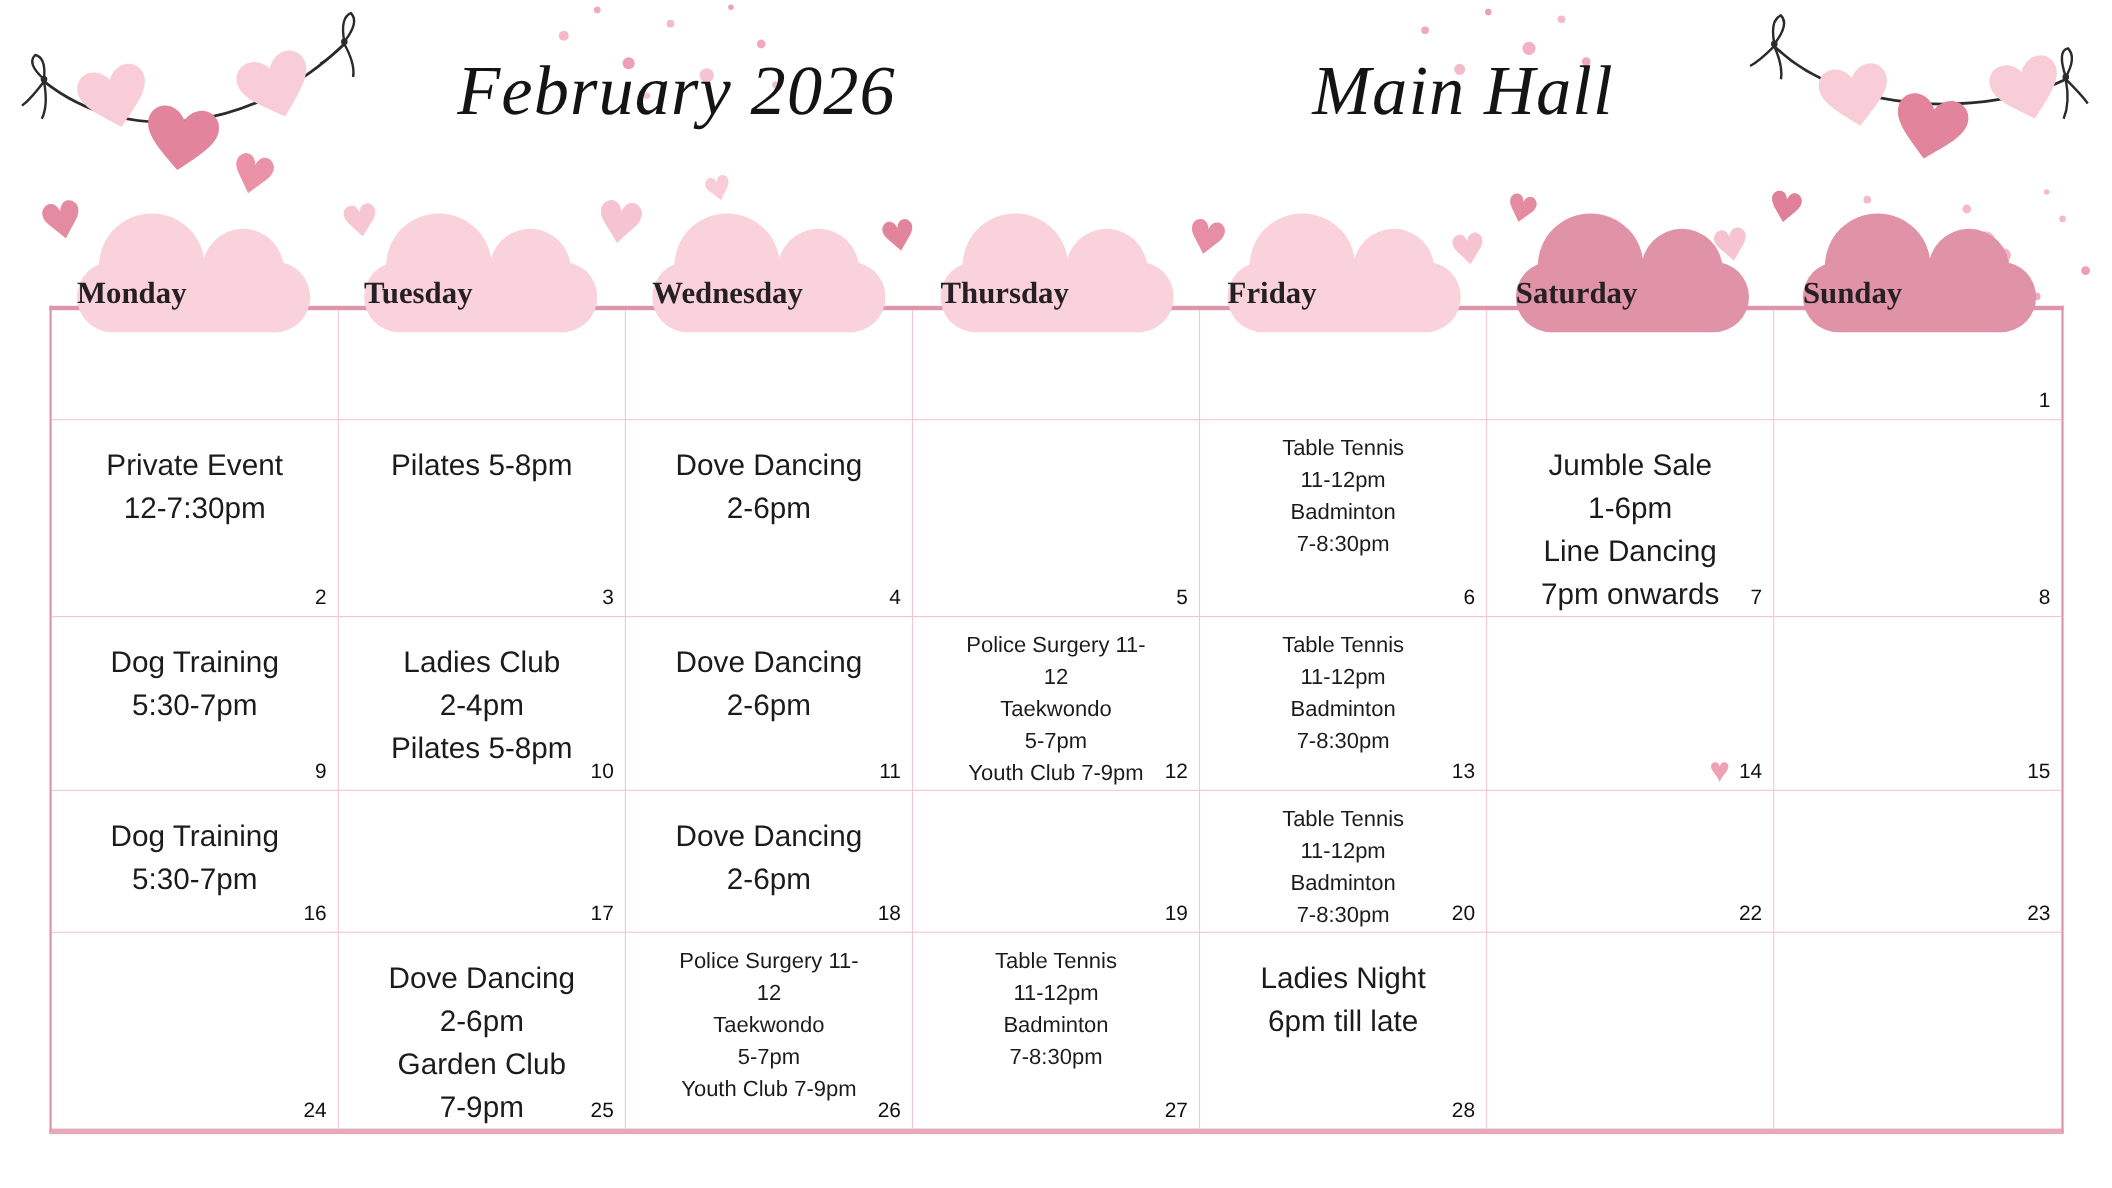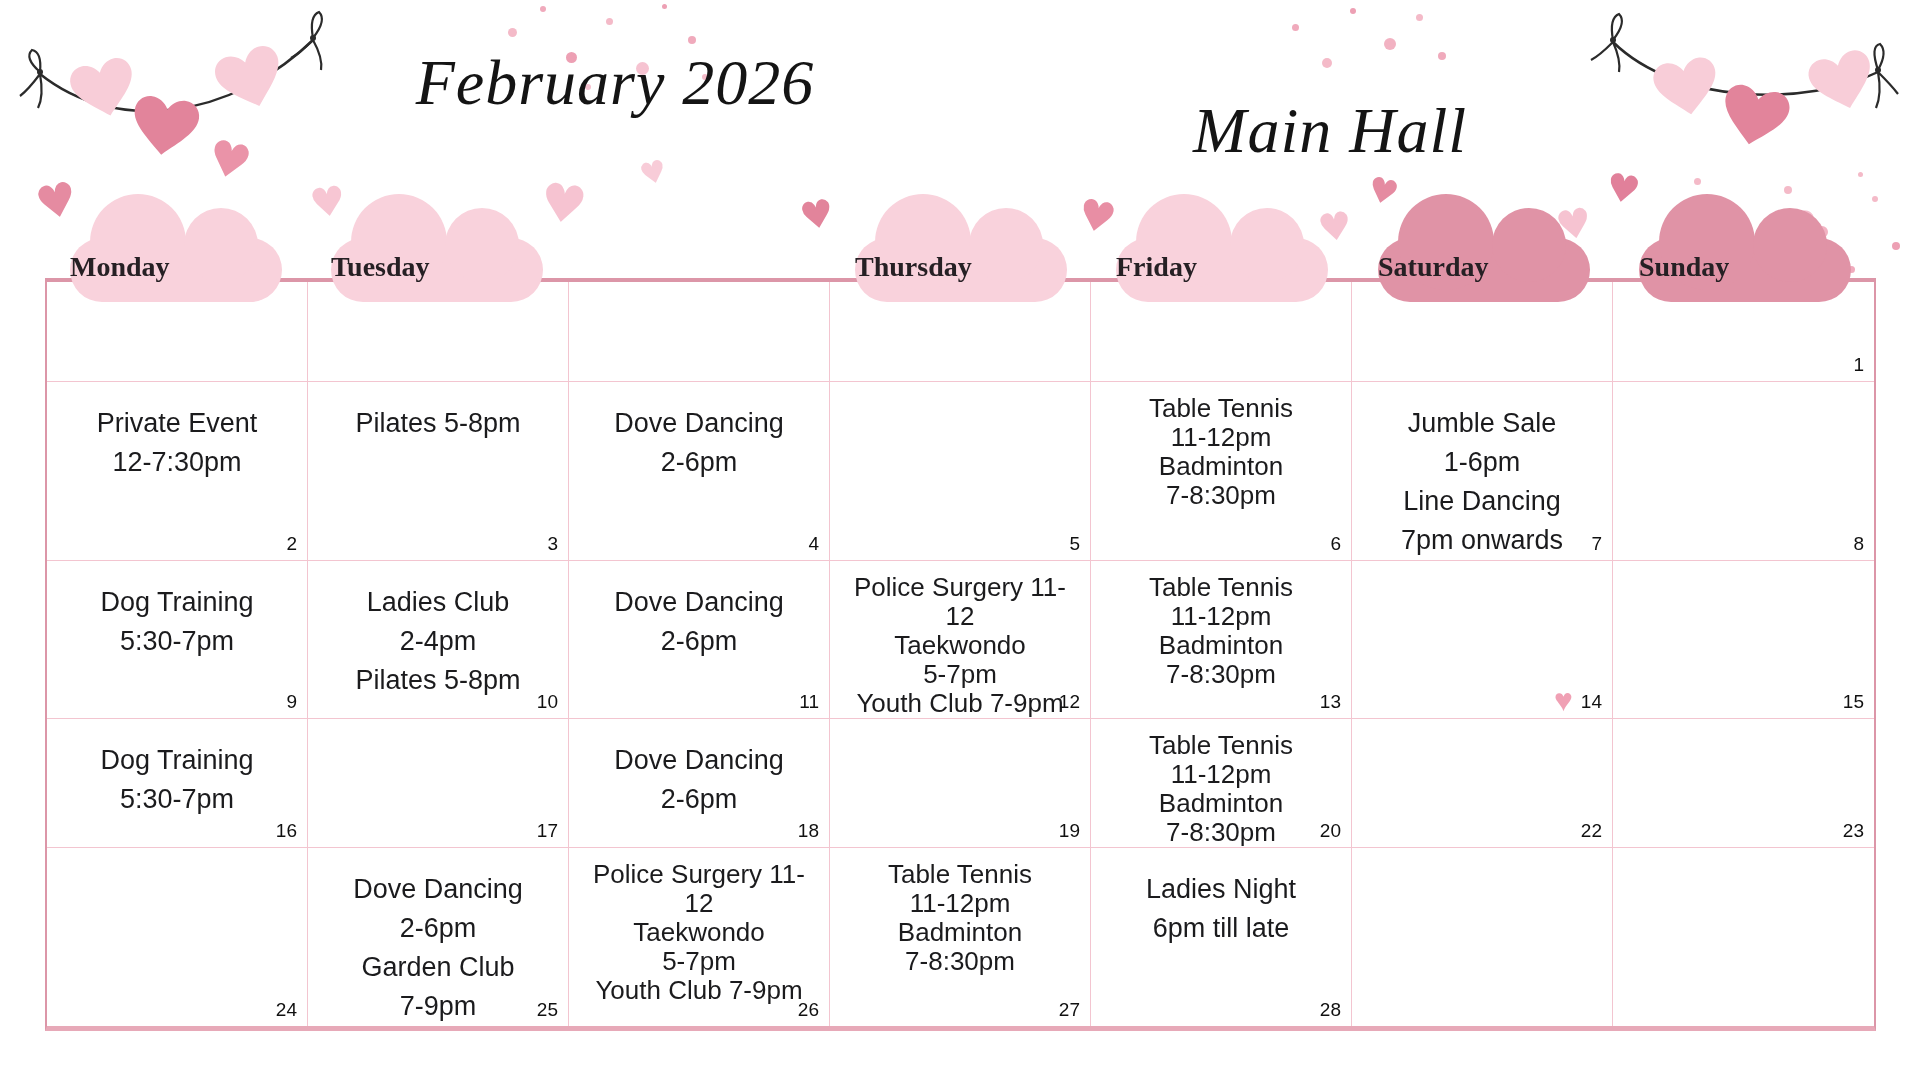--- a/index.html
+++ b/index.html
@@ -3,21 +3,21 @@
 <meta charset="utf-8">
 <style>
   html,body{margin:0;padding:0;background:#ffffff;}
   body{width:1920px;height:1080px;overflow:hidden;font-family:"Liberation Sans",sans-serif;color:var(--ink,#1b1b1d);}
   .stage{position:relative;width:1920px;height:1080px;background:#fff;}
 
   
   .title{position:absolute;font-family:Liberation Serif, serif;font-style:italic;font-weight:500;
          color:#141414;font-size:64px;letter-spacing:1px;text-align:center;z-index:5;}
   .title-month{left:285px;top:46px;width:660px;}
-  .title-loc{left:1110px;top:46px;width:440px;margin-top:48px;}
+  .title-loc{left:1110px;top:46px;width:440px;}
 
   
   .cloud{position:absolute;top:238px;width:212px;height:64px;border-radius:60px;z-index:4;}
   .cloud::before{content:"";position:absolute;width:96px;height:96px;border-radius:50%;background:inherit;top:-44px;left:20px;}
   .cloud::after{content:"";position:absolute;width:74px;height:74px;border-radius:50%;background:inherit;top:-30px;right:24px;}
   .cloud.light{background:var(--cloud-light,#f9d2dc);}
   .cloud.dark{background:var(--cloud-dark,#e093a6);}
   .cloud .lbl{position:relative;z-index:2;display:block;line-height:58px;
               font-family:"Liberation Serif",serif;font-weight:700;font-size:28px;color:#262024;}
 
@@ -25,21 +25,21 @@
   .cal{position:absolute;left:45px;top:278px;width:1831px;height:753px;box-sizing:border-box;
        border:2px solid var(--table-border,#dc96a8);border-top:4px solid var(--table-border,#d68fa3);
        border-bottom:5px solid var(--table-border-bottom,#e7a9b8);
        display:grid;grid-template-columns:repeat(7,1fr);grid-template-rows:repeat(5,1fr);
        background:#fff;z-index:1;}
   .cell{position:relative;box-sizing:border-box;border-right:1px solid var(--grid-line,#f3c5d0);
         border-bottom:1px solid var(--grid-line,#f3c5d0);padding-top:22px;}
   .cell:nth-child(7n){border-right:none;}
   .cell:nth-child(n+29){border-bottom:none;}
   .ev{white-space:pre-line;text-align:center;font-size:27px;line-height:39px;color:var(--ink,#1b1b1d);}
-  .cell.small .ev{font-size:26px;line-height:29px;padding-top:0;}
+  .cell.small .ev{font-size:20px;line-height:29px;padding-top:0;}
   .cell.small{padding-top:12px;}
   .num{position:absolute;right:10px;bottom:5px;font-size:19px;color:#101010;display:flex;align-items:center;gap:8px;}
   .mini-heart{color:#f0a0b4;font-size:32px;line-height:0;position:relative;top:-2px;}
 
   
   .h{position:absolute;line-height:1;font-family:"DejaVu Sans",sans-serif;z-index:2;}
   .d{position:absolute;border-radius:50%;z-index:2;}
   .garland{position:absolute;z-index:3;}
 </style>
 </head>
@@ -123,20 +123,23 @@
   <span class="d" style="left:1872px;top:196px;width:6px;height:6px;background:#f4bac8"></span>
   <span class="d" style="left:1892px;top:242px;width:8px;height:8px;background:#eda0b4"></span>
   <span class="d" style="left:1858px;top:172px;width:5px;height:5px;background:#f4bac8"></span>
 
   <div class="cloud light" style="left:70px">
       <span class="lbl">Monday</span>
     </div>
   <div class="cloud light" style="left:331px">
       <span class="lbl">Tuesday</span>
     </div>
+  <div class="cloud light" style="left:593px">
+      <span class="lbl">Wednesday</span>
+    </div>
   <div class="cloud light" style="left:855px">
       <span class="lbl">Thursday</span>
     </div>
   <div class="cloud light" style="left:1116px">
       <span class="lbl">Friday</span>
     </div>
   <div class="cloud dark" style="left:1378px">
       <span class="lbl">Saturday</span>
     </div>
   <div class="cloud dark" style="left:1639px">

